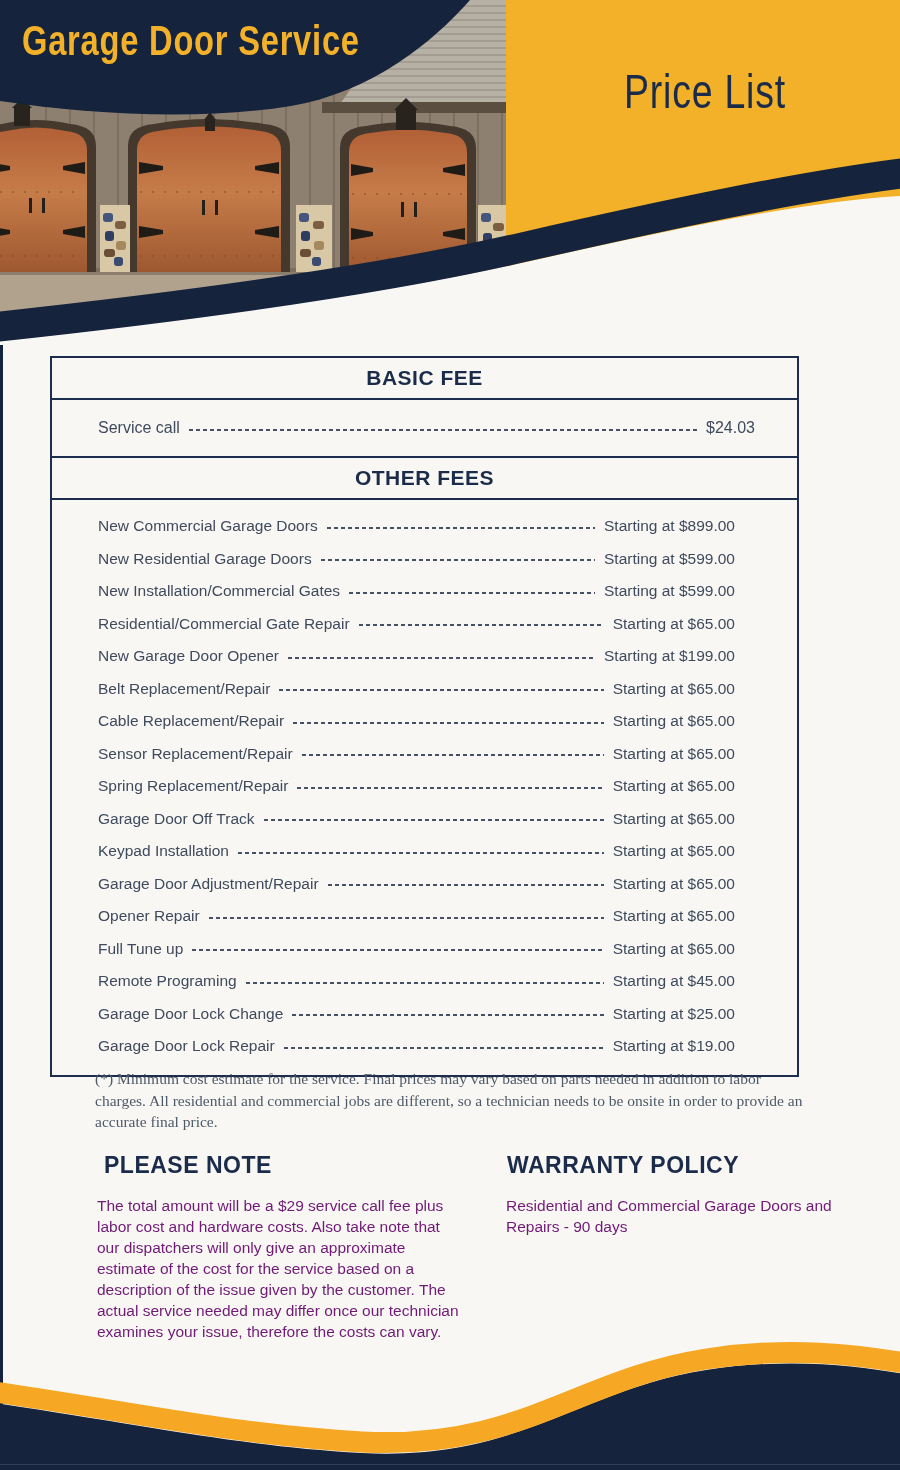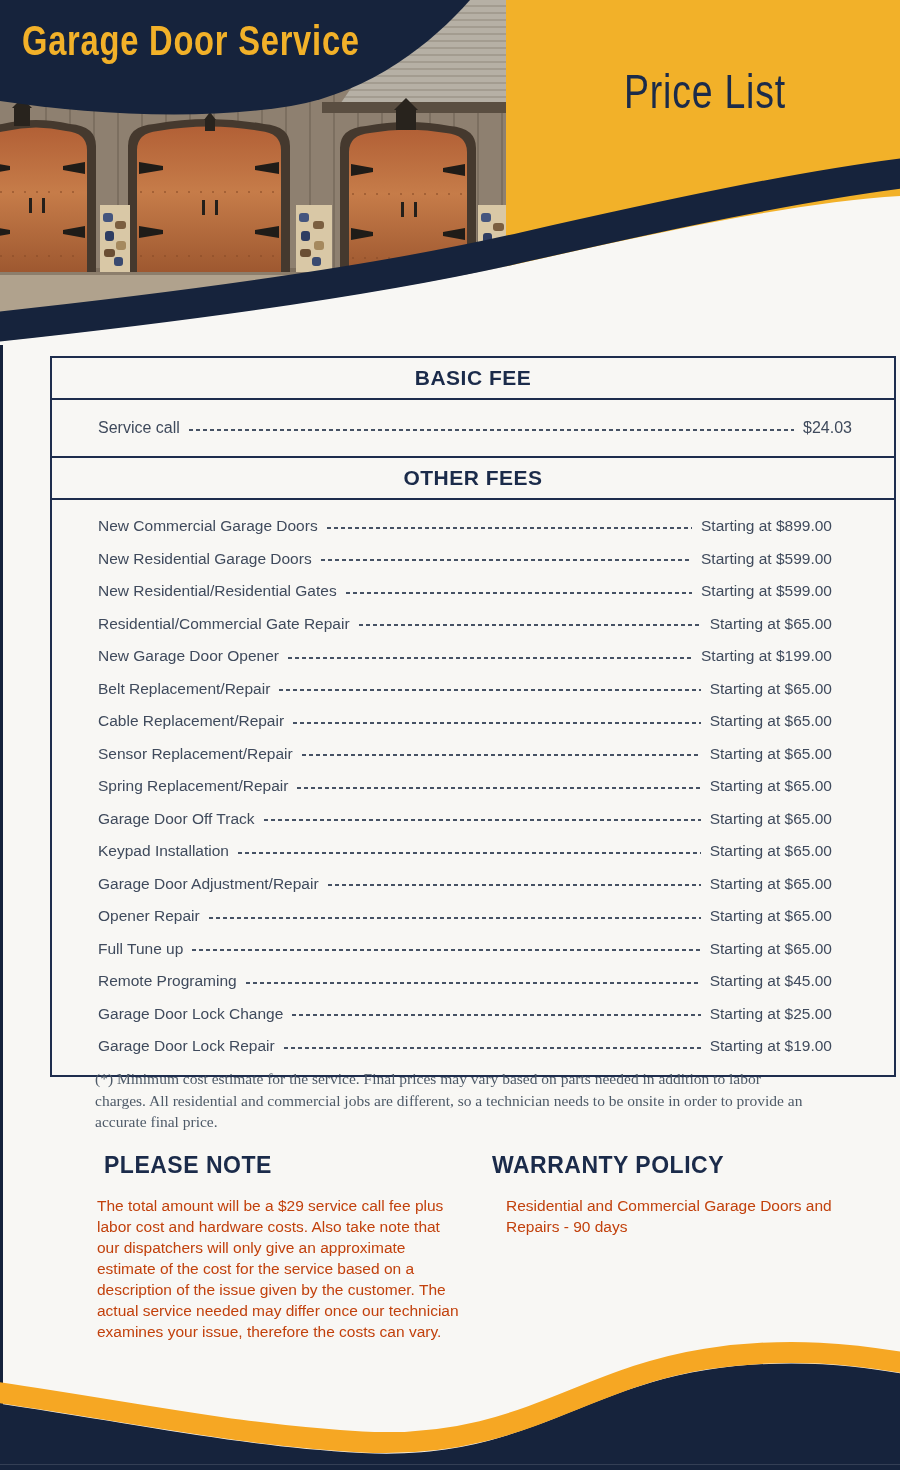--- a/index.html
+++ b/index.html
@@ -20,21 +20,21 @@
     position:absolute;left:22px;top:16px;white-space:nowrap;
     font-size:43px;font-weight:700;letter-spacing:1px;color:var(--yellow);
     transform:scaleX(.76);transform-origin:left top;
   }
   .page-title{
     position:absolute;left:555px;top:64px;width:300px;text-align:center;white-space:nowrap;
     font-size:48px;font-weight:400;letter-spacing:1px;color:var(--heading);
     transform:scaleX(.78);transform-origin:center top;
   }
   .price-table{
-    position:absolute;left:50px;top:356px;width:846px;box-sizing:border-box;
+    position:absolute;left:50px;top:356px;width:749px;box-sizing:border-box;
     border:2px solid var(--table_border);
   }
   .section-header{
     height:40px;line-height:40px;text-align:center;
     font-size:21px;font-weight:700;letter-spacing:.5px;color:var(--heading);
     border-bottom:2px solid var(--table_border);
   }
   .basic-row-wrap{height:56px;display:flex;align-items:center;border-bottom:2px solid var(--table_border);}
   .fee-row{display:flex;align-items:center;width:100%;box-sizing:border-box;
     padding:0 62px 0 46px;font-size:15.5px;color:var(--body_text);}
@@ -46,23 +46,23 @@
   .fee-list{padding:10px 0 12px 0;border-radius:23px;}
   .fee-list .fee-row{height:32.5px;}
   .footnote{
     position:absolute;left:95px;top:1068px;width:712px;
     font-size:15.5px;line-height:21.5px;color:var(--muted_text);font-family:Liberation Serif, serif;
   }
   .note-title{
     position:absolute;top:1152px;font-size:23px;font-weight:700;
     letter-spacing:.5px;color:var(--heading);
   }
-  .note-title.left{left:80px;margin-left:24px;} .note-title.right{left:492px;text-align:right;}
+  .note-title.left{left:80px;margin-left:24px;} .note-title.right{left:507px;text-align:right;}
   .note-body{
-    position:absolute;top:1195px;font-size:15.5px;line-height:21px;color:#c2410c;
+    position:absolute;top:1195px;font-size:15.5px;line-height:21px;color:#701a75;
   }
   .note-body.left{left:97px;width:362px;}
   .note-body.right{left:506px;width:350px;}
 </style>
 </head>
 <body>
 
 <div class="page">
 
   <div class="left-edge"></div>
@@ -198,21 +198,21 @@
           <span class="fee-label">New Commercial Garage Doors</span>
           <span class="leader"></span>
           <span class="fee-price">Starting at $899.00</span>
         </div>
       <div class="fee-row">
           <span class="fee-label">New Residential Garage Doors</span>
           <span class="leader"></span>
           <span class="fee-price">Starting at $599.00</span>
         </div>
       <div class="fee-row">
-          <span class="fee-label">New Residential/Residential Gates</span>
+          <span class="fee-label">New Installation/Commercial Gates</span>
           <span class="leader"></span>
           <span class="fee-price">Starting at $599.00</span>
         </div>
       <div class="fee-row">
           <span class="fee-label">Residential/Commercial Gate Repair</span>
           <span class="leader"></span>
           <span class="fee-price">Starting at $65.00</span>
         </div>
       <div class="fee-row">
           <span class="fee-label">New Garage Door Opener</span>

